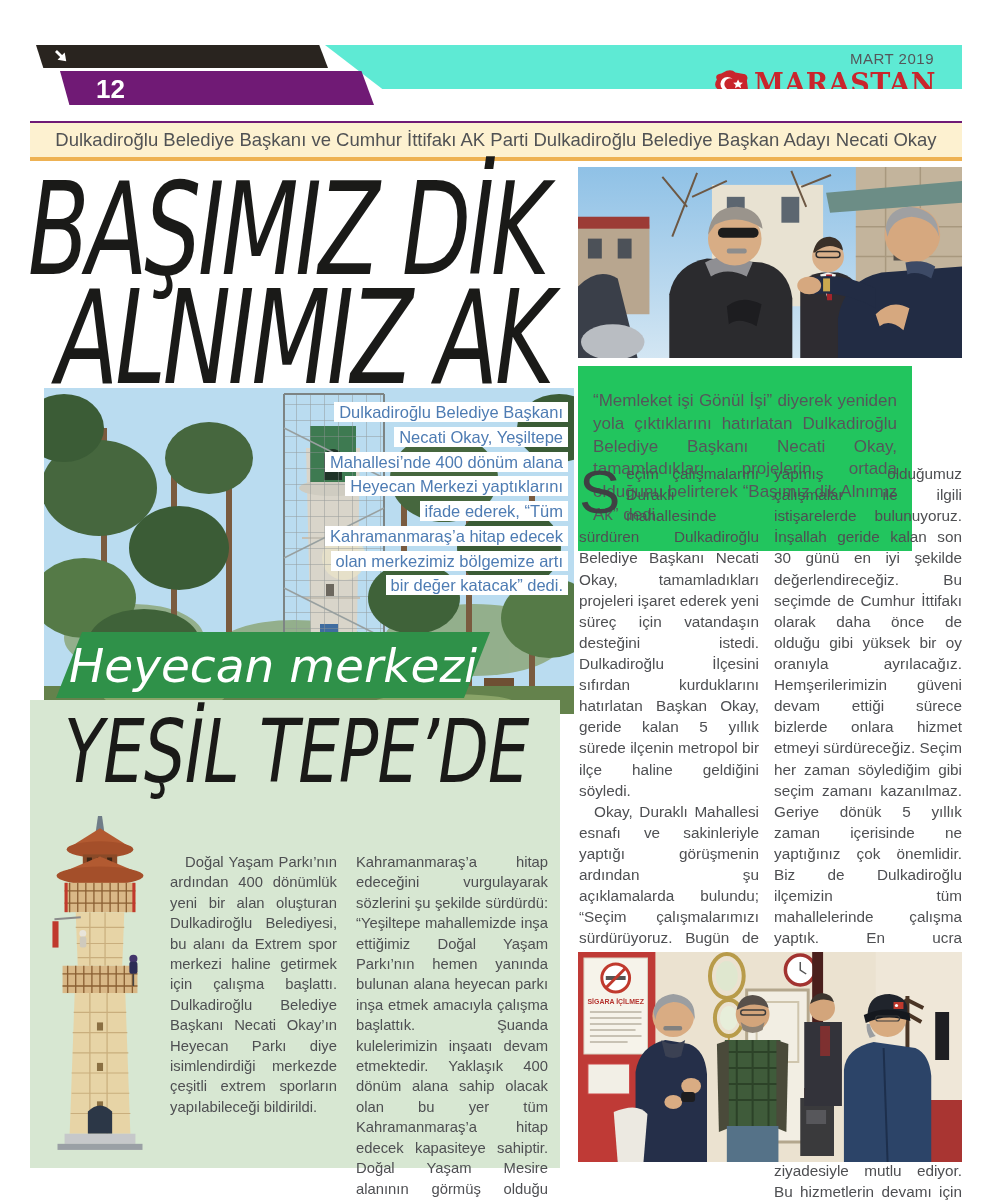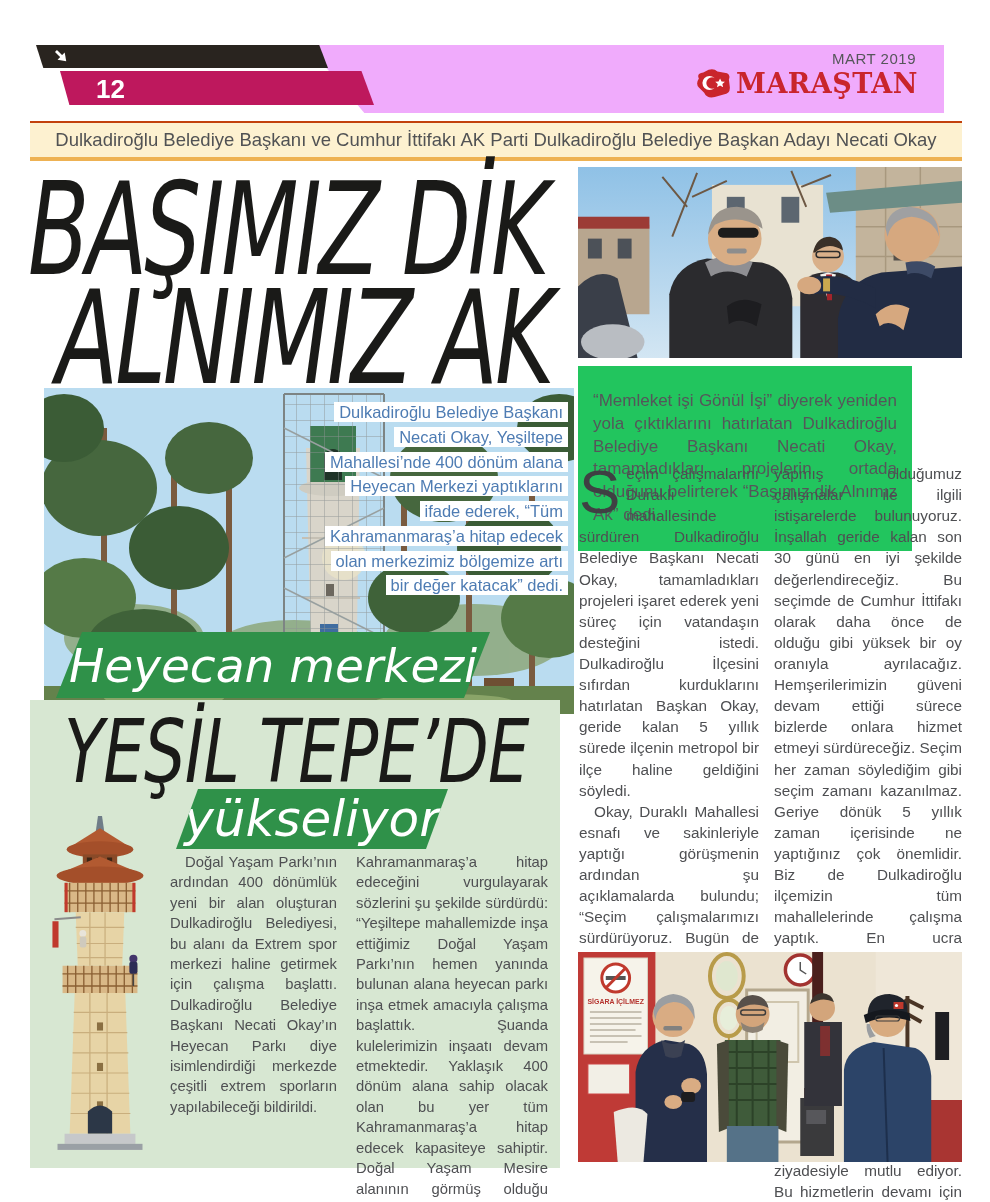--- a/index.html
+++ b/index.html
@@ -1,33 +1,33 @@
 <!DOCTYPE html>
 <html lang="tr"><head>
 <meta charset="utf-8">
 <style>
   html,body{margin:0;padding:0;background:#fff;}
   .page{position:relative;width:990px;height:1202px;background:#fff;margin:0 auto;
         font-family:"Liberation Sans",sans-serif;overflow:hidden;}
   .abs{position:absolute;}
   
-  .bar-gray{left:307px;top:45px;width:637px;height:68px;background:#f0abfc;
+  .bar-gray{left:325px;top:45px;width:637px;height:44px;background:#5eead4;
             clip-path:polygon(0 0,100% 0,100% 100%,9% 100%);}
   .issue-date{position:absolute;right:28px;top:5px;font-size:15px;color:#55565a;letter-spacing:.5px;}
-  .brand{position:absolute;right:26px;top:23px;display:flex;align-items:flex-start;gap:5px;}
+  .brand{position:absolute;right:26px;top:23px;display:flex;align-items:flex-end;gap:5px;}
   .brand-name{font-family:"DejaVu Serif","Liberation Serif",serif;font-weight:bold;
               font-size:27px;color:#c9252c;letter-spacing:.5px;}
   .bar-black{left:36px;top:45px;width:292px;height:23px;background:#29241f;
              clip-path:polygon(0 0,97% 0,100% 100%,2.5% 100%);}
-  .bar-red{left:60px;top:71px;width:314px;height:34px;background:#be185d;
+  .bar-red{left:60px;top:71px;width:314px;height:34px;background:#701a75;
            clip-path:polygon(0 0,96% 0,100% 100%,3% 100%);}
   .page-num{position:absolute;left:36px;top:3px;font-size:26px;font-weight:bold;color:#fff;}
   .arrow-ic{position:absolute;left:16px;top:2px;width:19px;height:19px;}
   
-  .kicker{left:30px;top:121px;width:932px;height:34px;background:#fdf1d0;border-top:2px solid #c2410c;
+  .kicker{left:30px;top:121px;width:932px;height:34px;background:#fdf1d0;border-top:2px solid #701a75;
           display:flex;align-items:center;justify-content:center;font-size:18.5px;color:#515254;}
   .gold-rule{left:30px;top:157px;width:932px;height:4px;background:#eeb253;}
   
   .thinital{font-family:"DejaVu Sans","Liberation Sans",sans-serif;font-weight:200;font-style:italic;
             color:#1a1a18;white-space:nowrap;transform-origin:0 0;}
   .hl1{left:28px;top:155px;font-size:112px;letter-spacing:-4px;transform:scale(.80,1.14);}
   .hl2{left:56px;top:262px;font-size:114px;letter-spacing:-4px;transform:scale(.80,1.14);}
   
   .photo{overflow:hidden;}
   .photo svg{display:block;width:100%;height:100%;}
@@ -225,23 +225,20 @@
     <div class="tower-caption">
       <span>Dulkadiroğlu Belediye Başkanı Necati Okay, Yeşiltepe Mahallesi’nde 400 dönüm alana Heyecan Merkezi yaptıklarını ifade ederek, “Tüm Kahramanmaraş’a hitap edecek olan merkezimiz bölgemize artı bir değer katacak” dedi.</span>
     </div>
   </figure>
 
   <div class="abs band band1">
     <span class="thinital">Heyecan merkezi</span>
   </div>
   <div class="abs green-panel"></div>
   <div class="abs thinital hl3">YEŞİL TEPE’DE</div>
-  <div class="abs band band2">
-    <span class="thinital">yükseliyor</span>
-  </div>
 
   <div class="abs minaret">
     <svg viewBox="0 0 110 340">
       <path d="M53,2 L57,2 L61,30 L49,30 Z" fill="#6f7d88"></path>
       <path d="M23,34 L87,34 L55,14 Z" fill="#b25a31"></path>
       <ellipse cx="55" cy="35" rx="33" ry="8" fill="#a44f2a"></ellipse>
       <rect x="38" y="40" width="34" height="15" fill="#8a4a28"></rect>
       <rect x="42" y="43" width="5" height="9" fill="#3c2414"></rect>
         <rect x="52" y="43" width="5" height="9" fill="#3c2414"></rect>
         <rect x="62" y="43" width="5" height="9" fill="#3c2414"></rect>

